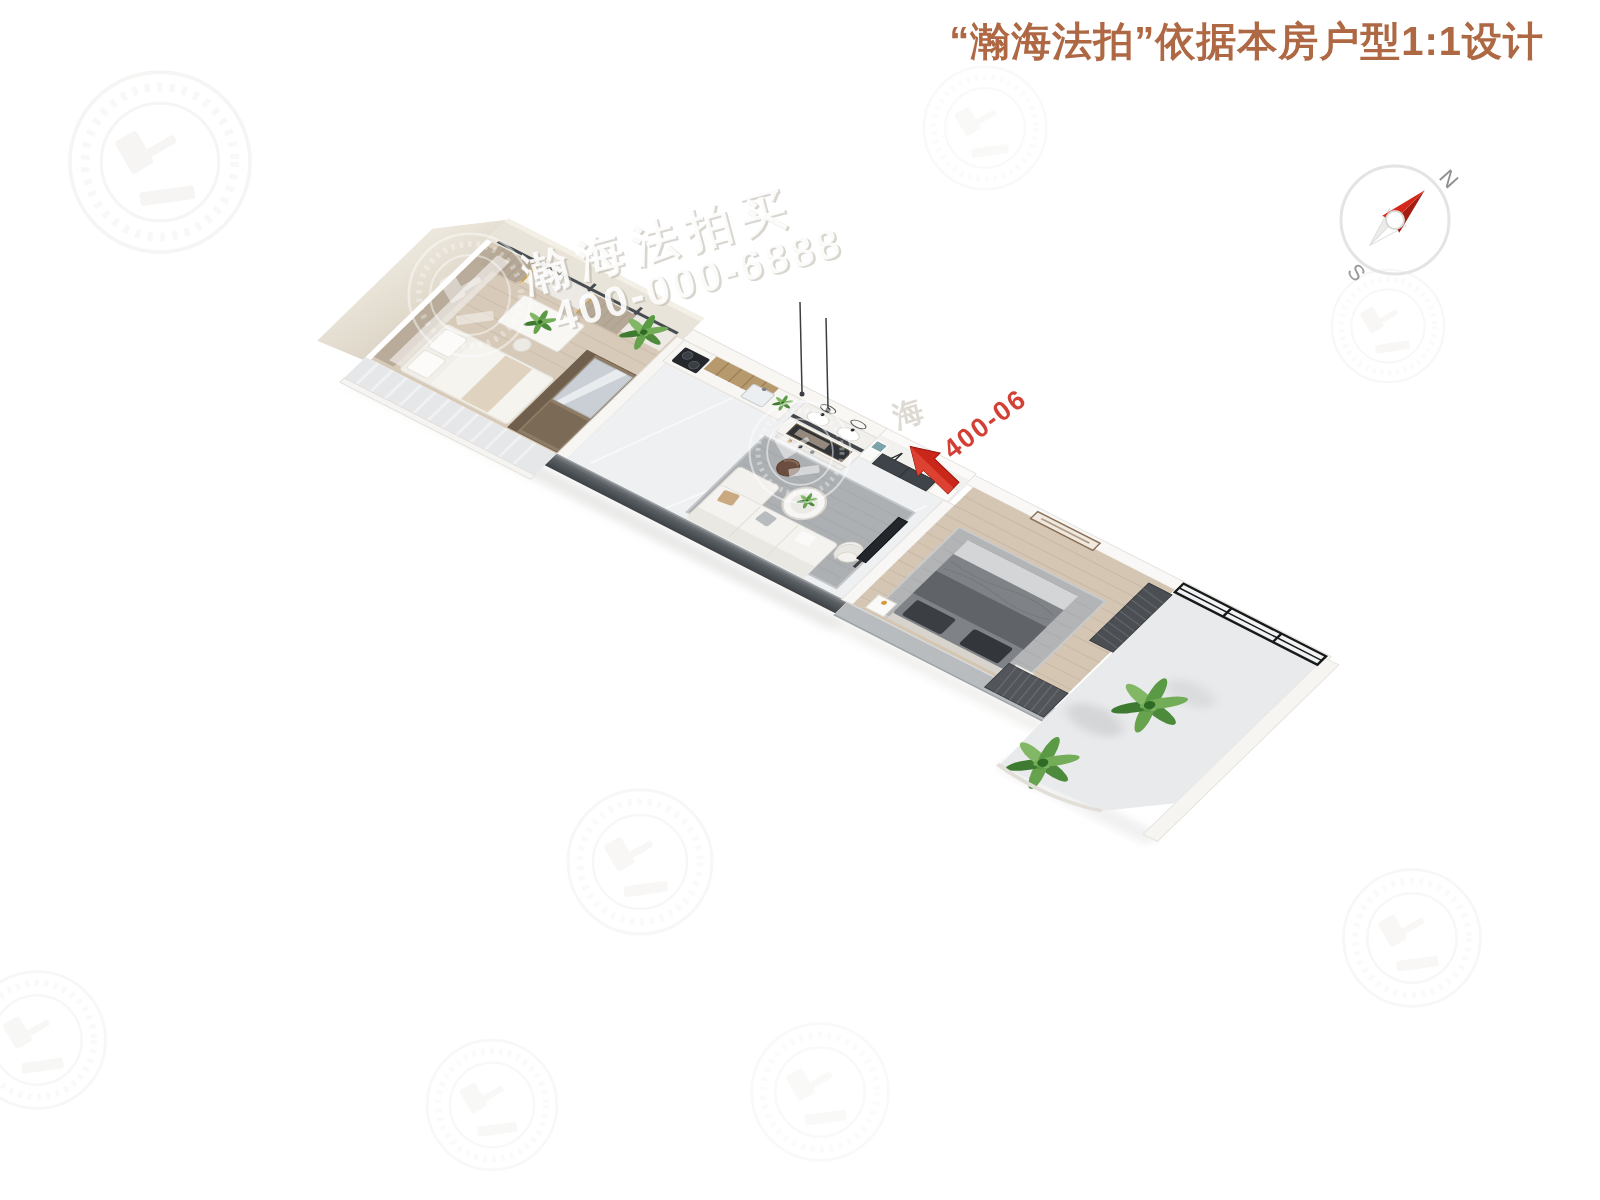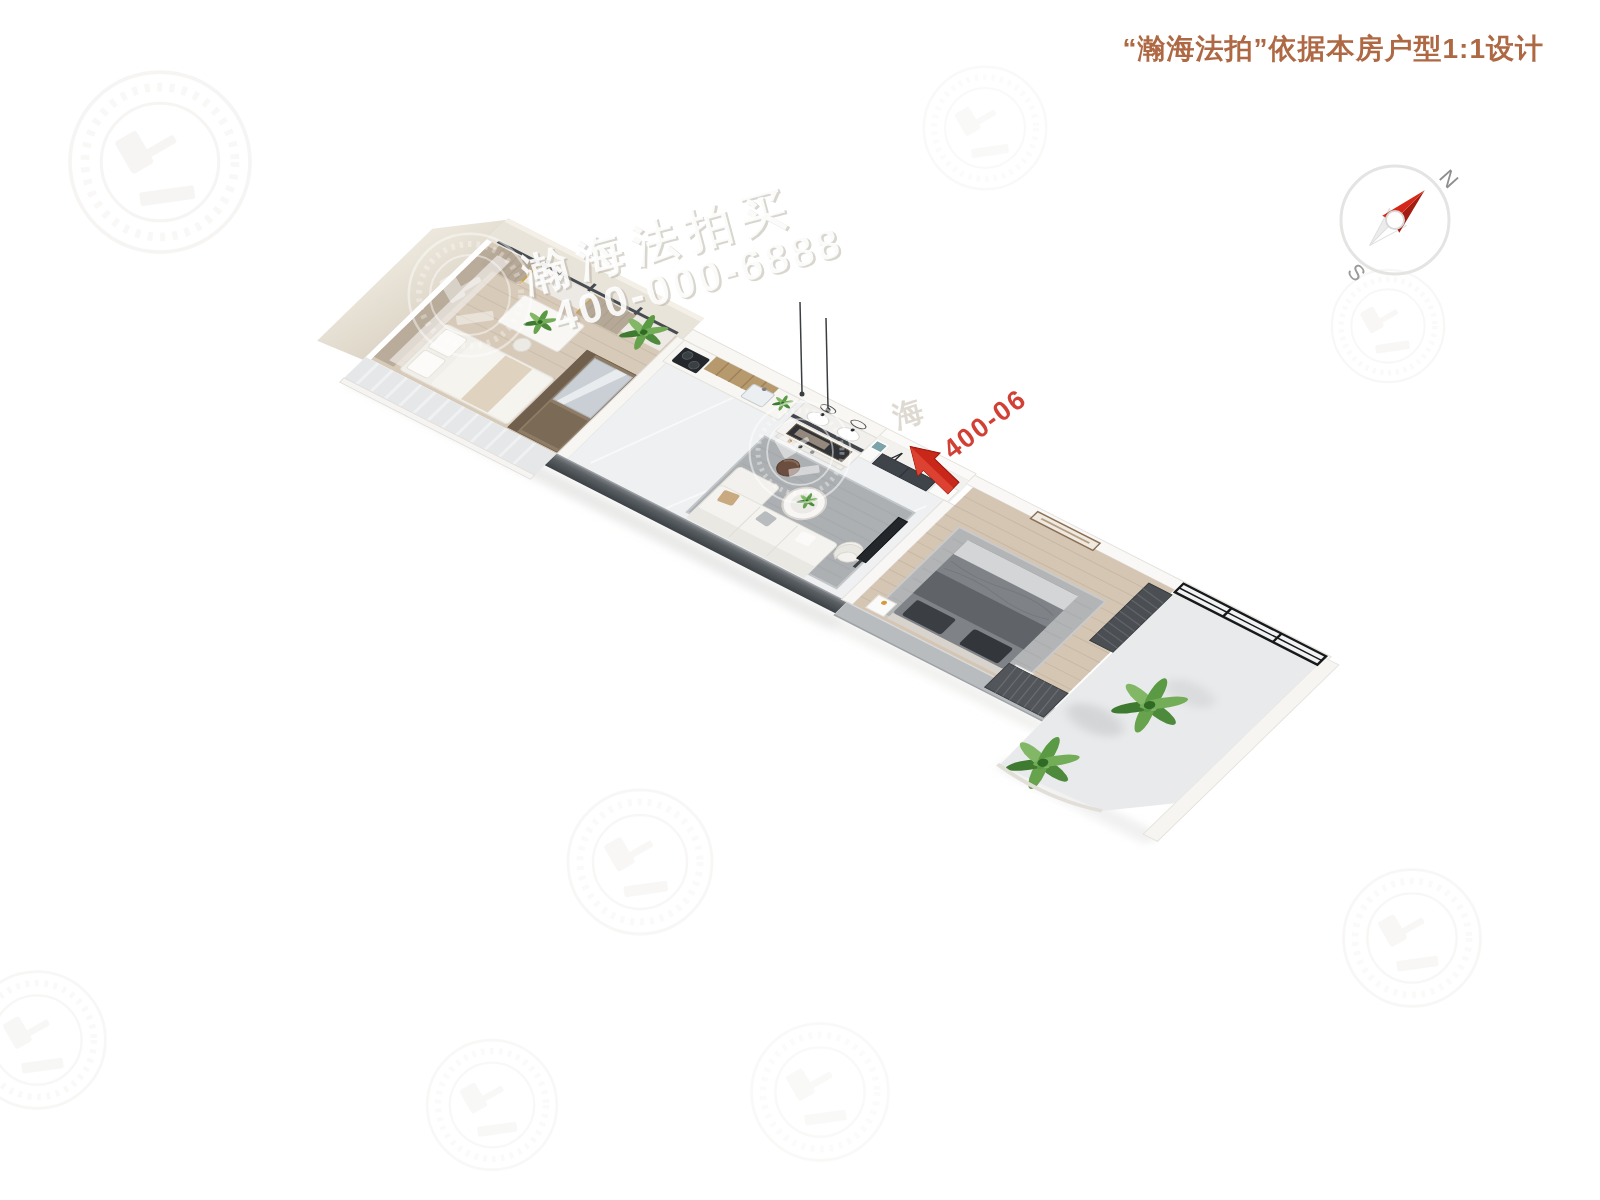--- a/index.html
+++ b/index.html
@@ -1,18 +1,18 @@
 <!DOCTYPE html>
 <html><head>
 <meta charset="utf-8">
 <style>
   html,body{margin:0;padding:0;background:#ffffff;}
   .stage{position:relative;width:1600px;height:1200px;background:#ffffff;overflow:hidden;
          font-family:"Liberation Sans",sans-serif;}
-  .title{position:absolute;top:30px;right:56px;font-size:28px;font-weight:bold;
+  .title{position:absolute;top:14px;right:56px;font-size:40px;font-weight:bold;
          color:#AE6843;letter-spacing:1px;white-space:nowrap;}
   svg{position:absolute;left:0;top:0;}
   text{font-family:"Liberation Sans",sans-serif;}
 </style>
 </head>
 <body>
 
 <div class="stage">
 
   <div class="title">“瀚海法拍”依据本房户型1:1设计</div>

